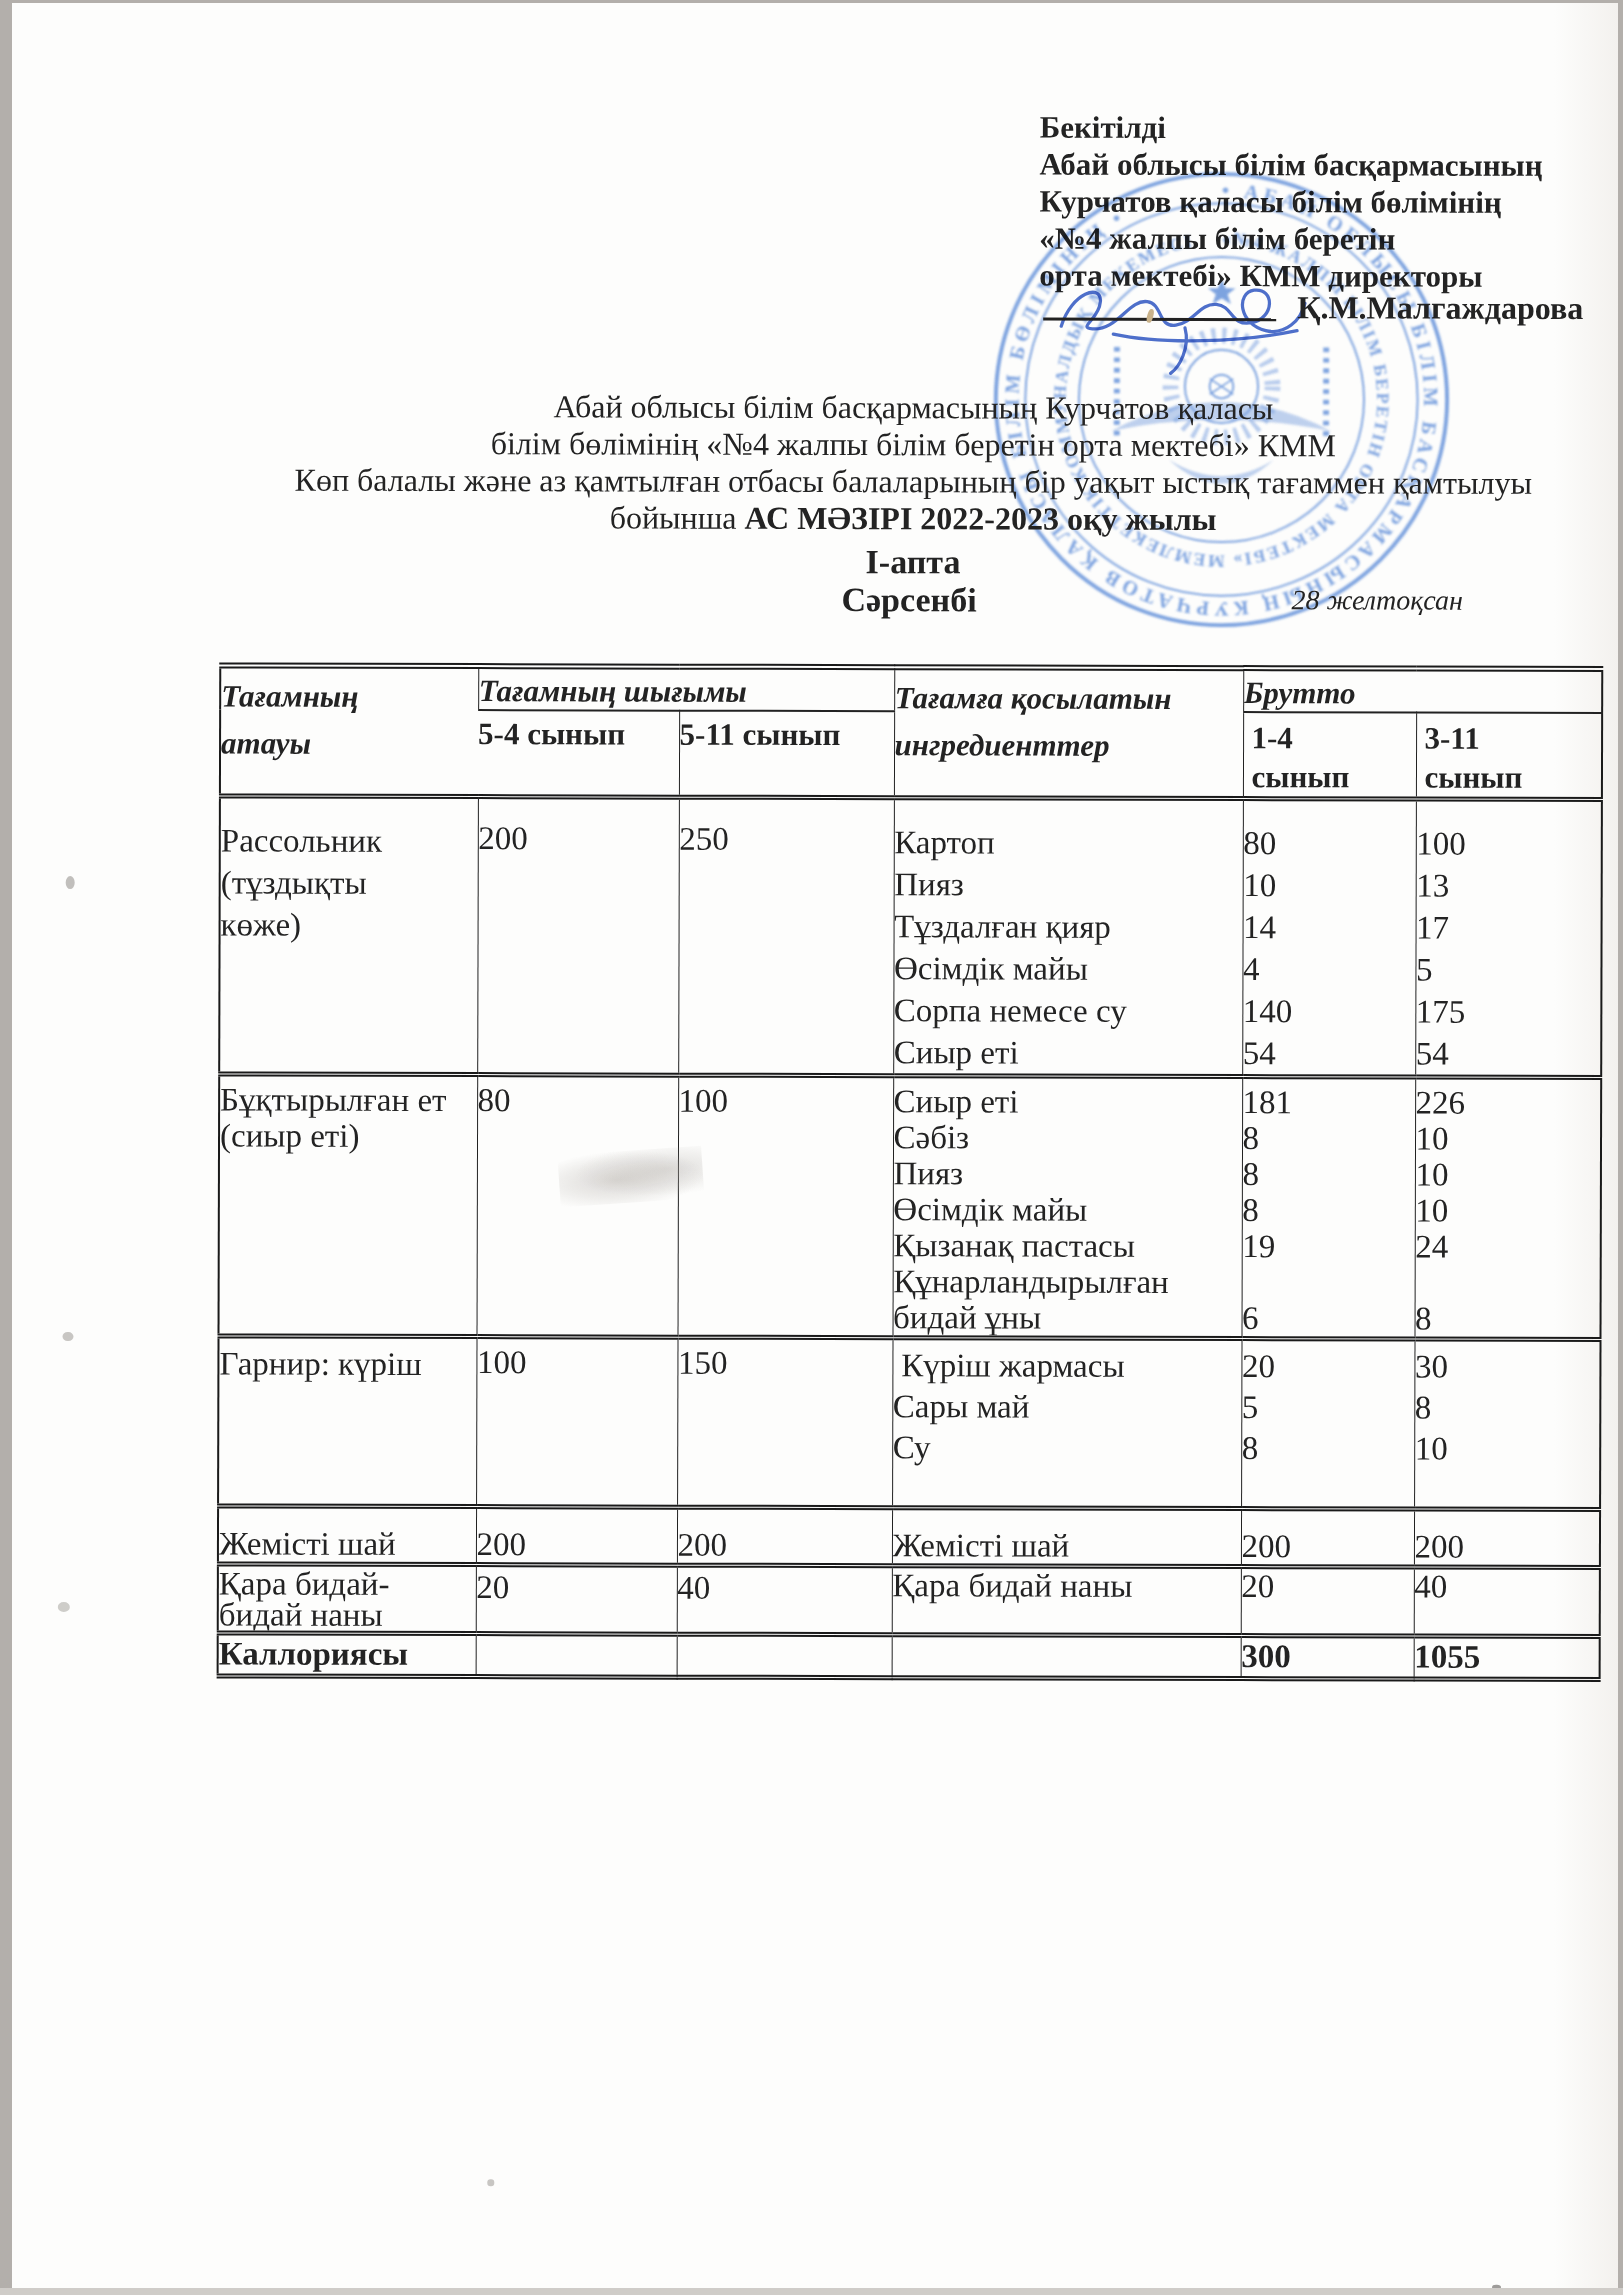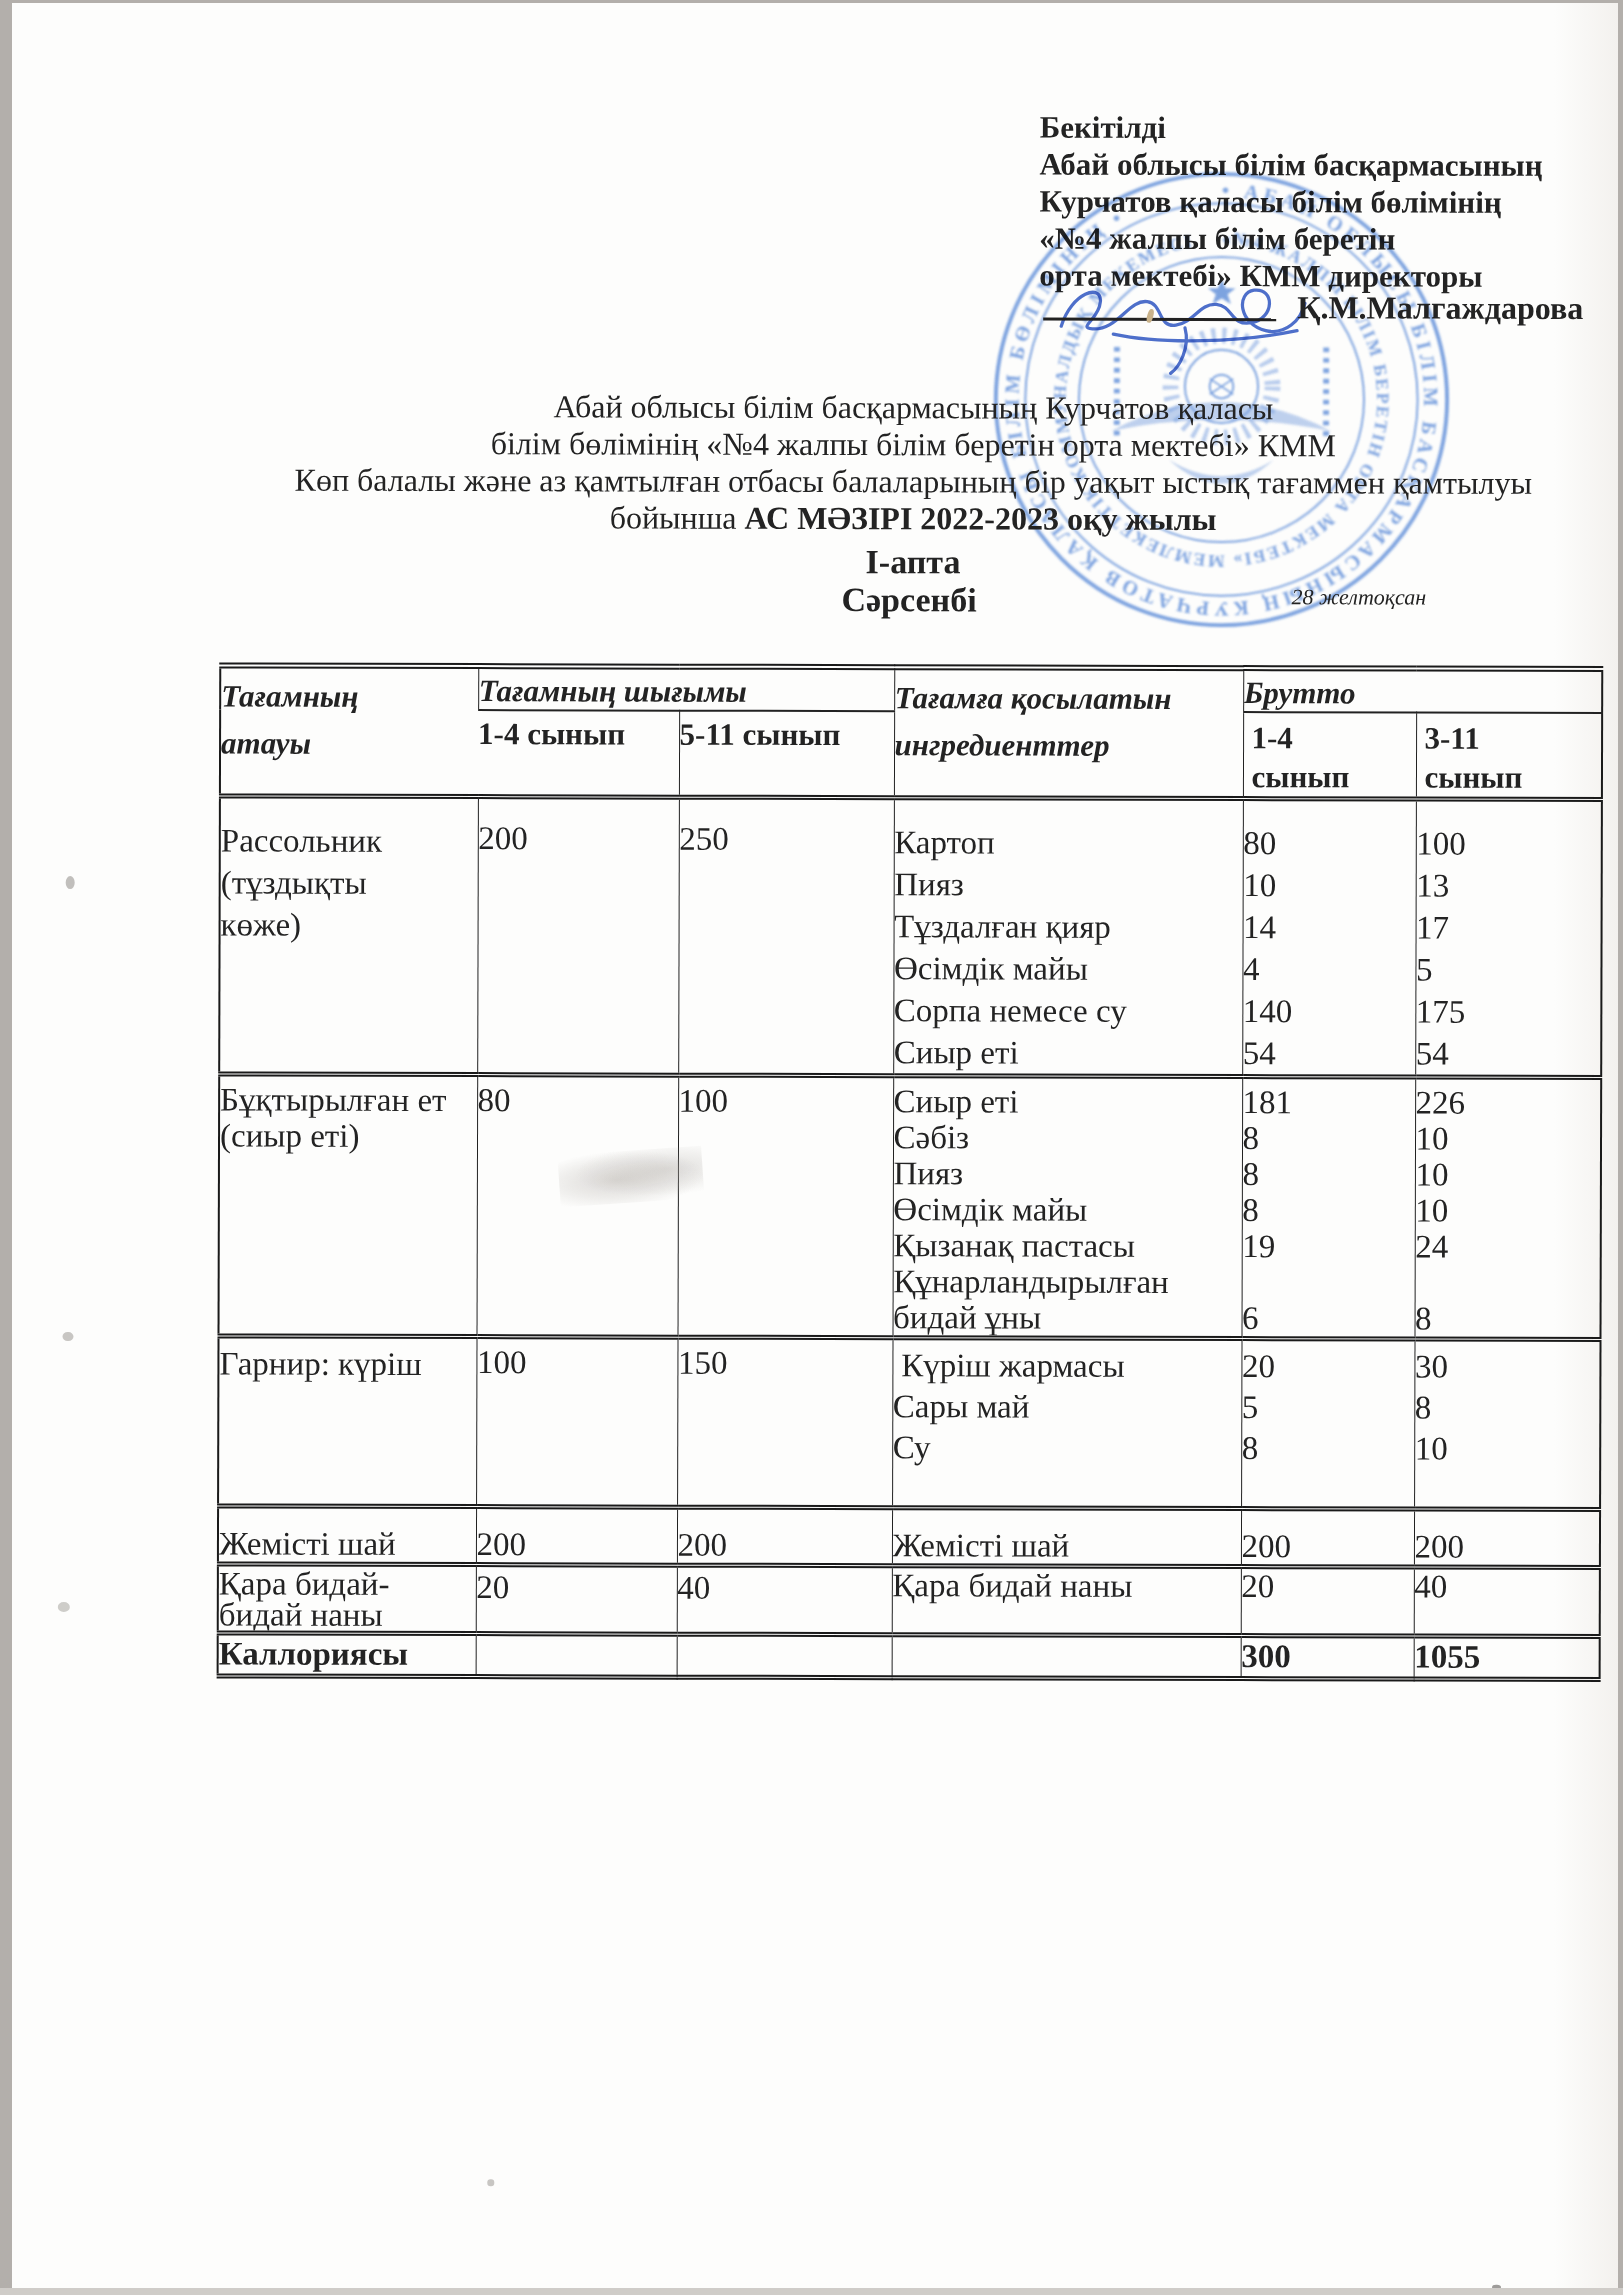--- a/index.html
+++ b/index.html
@@ -25,21 +25,21 @@
 
   
   .stamp{position:absolute;left:962px;top:147px;mix-blend-mode:multiply;opacity:.9;}
 
   
   .titles{position:absolute;left:183px;top:386px;width:1439px;text-align:center;
           font-size:32px;line-height:37px;}
   .week{position:absolute;left:183px;top:540px;width:1439px;text-align:center;
         font-weight:bold;font-size:34px;}
   .day{position:absolute;left:831px;top:578px;font-weight:bold;font-size:34px;}
-  .date{position:absolute;left:1281px;top:580px;font-style:italic;font-size:22px;}
+  .date{position:absolute;left:1281px;top:580px;font-style:italic;font-size:28px;}
 
   
   table.menu{
     position:absolute;left:209px;top:661px;width:1382px;height:971px;
     border-collapse:collapse;table-layout:fixed;
     border-left:2px solid #1a1a1a;border-right:2px solid #1a1a1a;
     border-top:6.5px double #1a1a1a;border-bottom:5.9px double #1a1a1a;
     font-size:33px;
   }
   .menu th,.menu td{
@@ -174,21 +174,21 @@
         <th colspan="2" class="grp pc2">Тағамның шығымы</th>
         <th rowspan="2" class="pc4 hd">
               <div>
                 <div class="ln">Тағамға қосылатын</div>
                 <div class="ln">ингредиенттер</div>
               </div>
             </th>
         <th colspan="2" class="grp pc5">Брутто</th>
       </tr>
       <tr class="hrow2">
-        <th class="pc2">1-4 сынып</th>
+        <th class="pc2">5-4 сынып</th>
         <th class="pc3">5-11 сынып</th>
         <th class="pc5 hb">
               <div>
                 <div class="ln">1-4</div>
                 <div class="ln">сынып</div>
               </div>
             </th>
         <th class="pc6 hb">
               <div>
                 <div class="ln">3-11</div>

